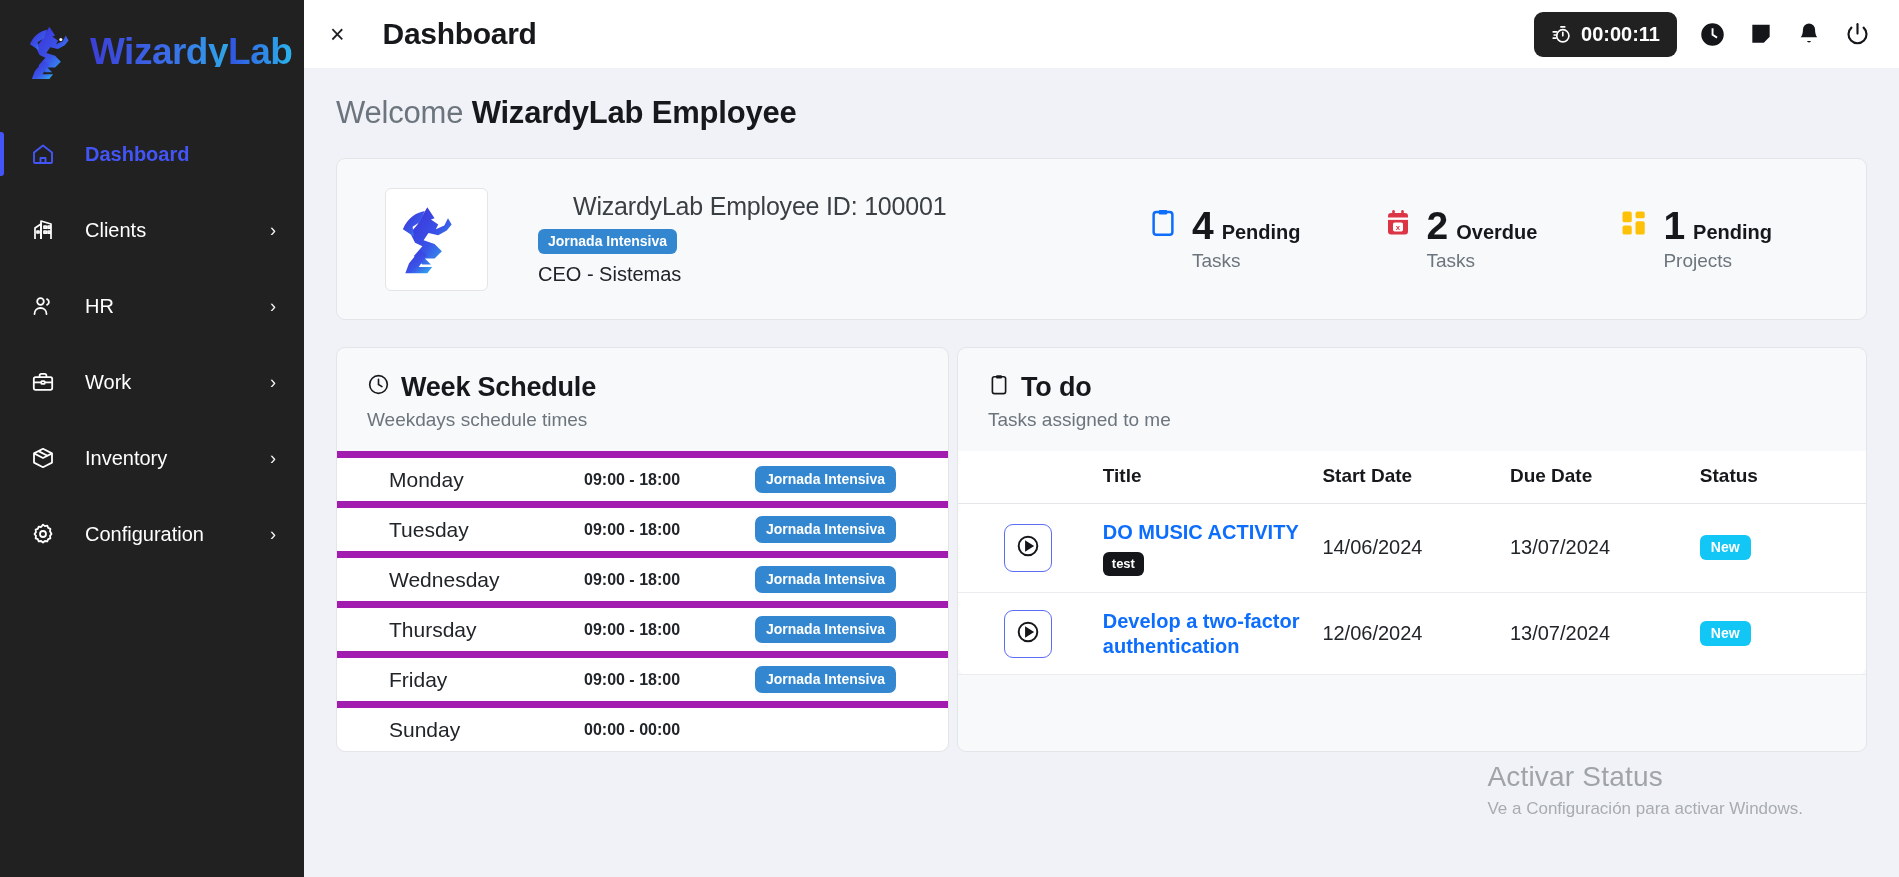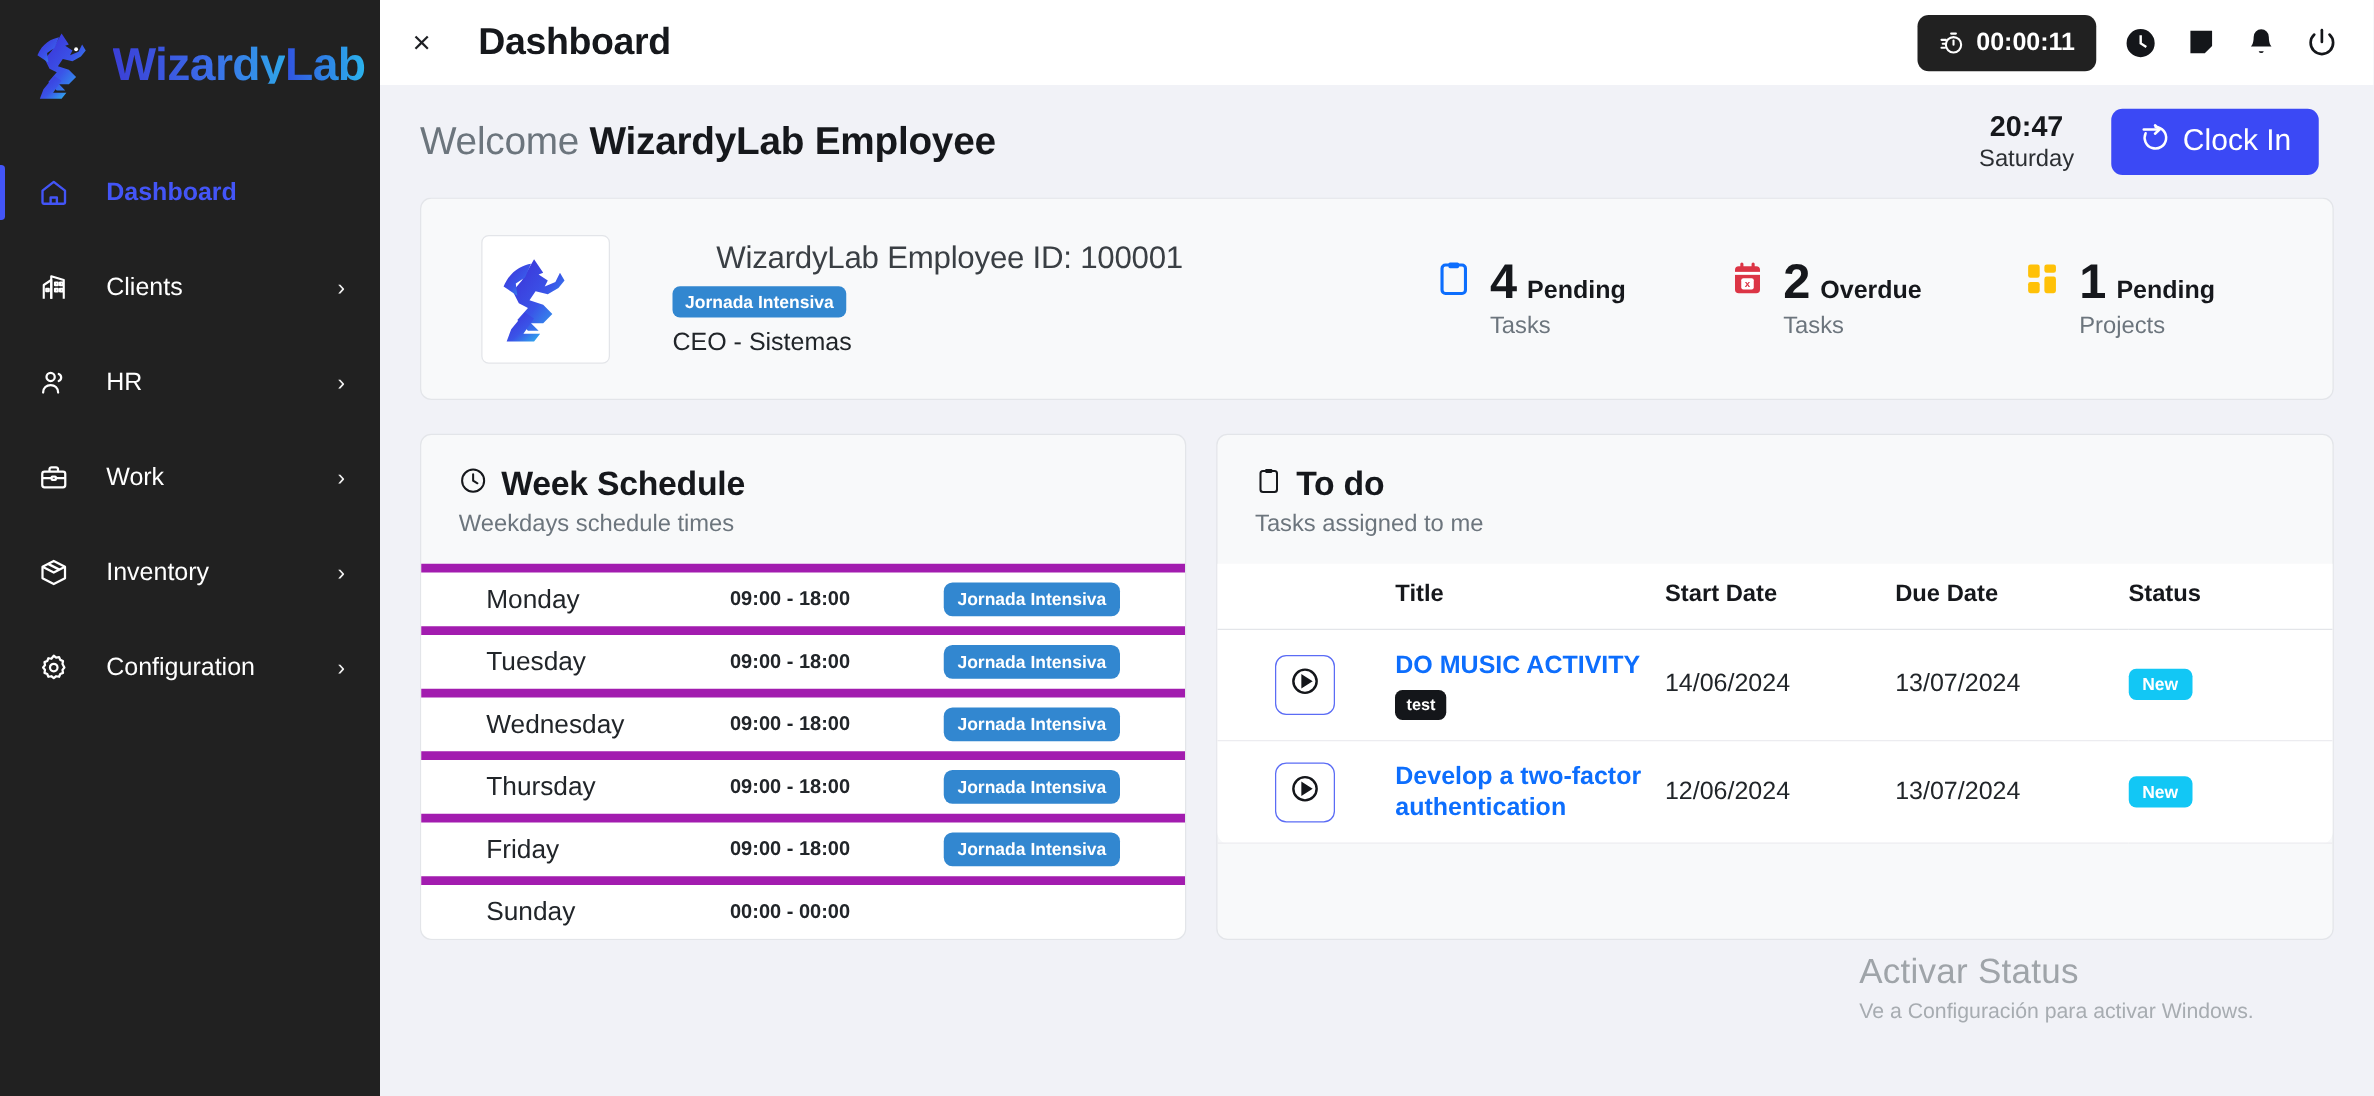--- a/index.html
+++ b/index.html
@@ -111,21 +111,21 @@
 
   .stats { margin-left: auto; display: flex; align-items: flex-start; gap: 82px; padding-right: 60px; }
   .stat { display: flex; align-items: flex-start; gap: 14px; }
   .stat .sv { line-height: 1; }
   .stat .num { font-size: 39px; font-weight: 700; color: #16181c; line-height: .92; }
   .stat .lab1 { font-size: 20px; font-weight: 700; color: #16181c; margin-left: 8px; }
   .stat .lab2 { font-size: 19px; color: #6c757d; display: block; margin-top: 7px; }
   .stat-top { display: flex; align-items: baseline; }
 
   
-  .grid { display: flex; gap: 24px; margin-top: 27px; }
+  .grid { display: flex; gap: 8px; margin-top: 27px; }
   .col-left { width: 613px; flex: none; }
   .col-right { flex: 1; }
   .card-head { padding: 24px 30px 20px; }
   .card-title { font-size: 27px; font-weight: 700; color: #16181c; display: flex; align-items: center; gap: 11px; letter-spacing: -0.2px;}
   .card-sub { font-size: 19px; color: #6c757d; margin-top: 6px; }
 
   .sched-body { background: #ffffff; border-radius: 0 0 9px 9px; }
   .sched-row {
     display: flex; align-items: center; height: 50px; padding: 0 52px 0 52px;
     border-top: 7px solid #a21caf;
@@ -322,36 +322,20 @@
               <path d="M6.6 5.9a8 8 0 1 0 10.8 0"></path>
           </svg>
         </span>
       </div>
     </header>
 
     <div class="welcome-bar">
       <div class="welcome-txt">
         <span>Welcome</span>
         <b>WizardyLab Employee</b>
-      </div>
-      <div class="welcome-right">
-        <div class="clockbox">
-          <div class="t">20:47</div>
-          <div class="d">Saturday</div>
-        </div>
-        <button class="clockin-btn">
-          <span>
-            <svg width="24" height="24" viewBox="0 0 24 24" fill="none" stroke="#fff" stroke-width="2" stroke-linecap="round" stroke-linejoin="round">
-              <path d="M13.5 3.6a8.6 8.6 0 1 1-8 5"></path>
-                <path d="M13 9l3.6-3.4L13 2.2"></path>
-                <path d="M4 5.6h12.4"></path>
-            </svg>
-          </span>
-          <span>Clock In</span>
-        </button>
       </div>
     </div>
 
     <div class="content">
 
       <div class="card profile-card">
         <div class="avatar">
           <svg width="78" height="74" viewBox="0 0 64 60">
             <defs>
               <linearGradient id="dg2" x1="0" y1="0" x2="1" y2="1">

